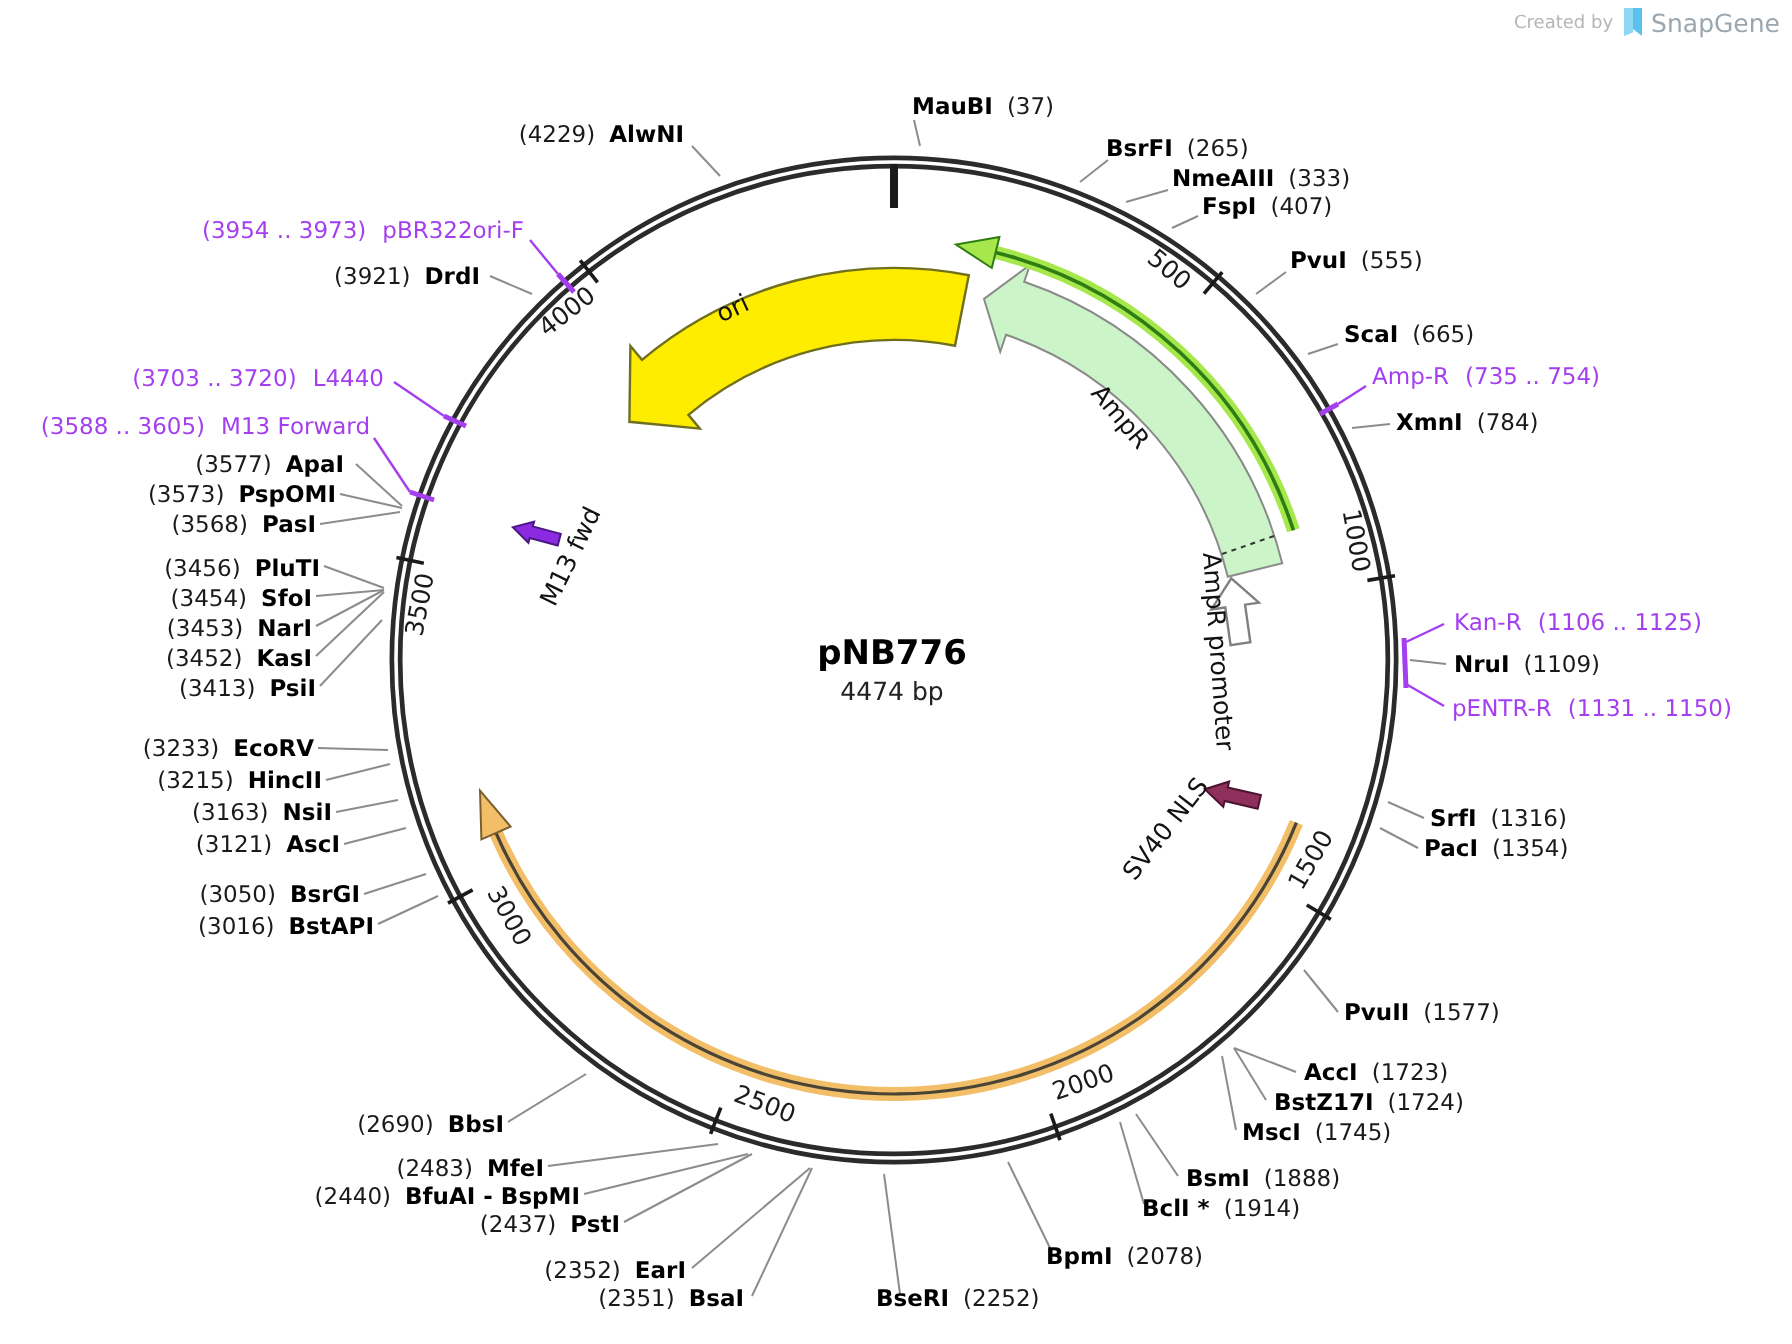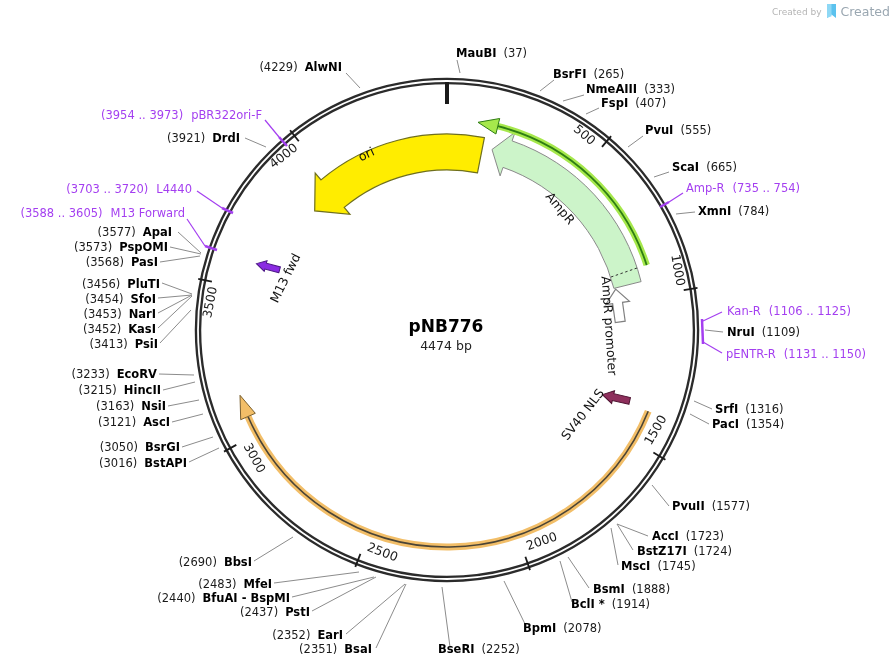--- a/index.html
+++ b/index.html
@@ -196,15 +196,15 @@
   </g>
 </svg>
 
   
   <div class="watermark">
     <span class="wm-created">Created by</span>
     <svg width="11" height="15" viewBox="0 0 11 15">
       <path d="M1 0 L10 0 L10 14 L5.5 10.5 L1 14 Z" fill="#5BC2EE"></path>
       <path d="M1 0 L5.5 0 L5.5 12.2 L1 14 Z" fill="#8ED8F5"></path>
     </svg>
-    <span class="wm-brand">Created</span>
+    <span class="wm-brand">SnapGene</span>
   </div>
 </div>
 
 </body></html>

